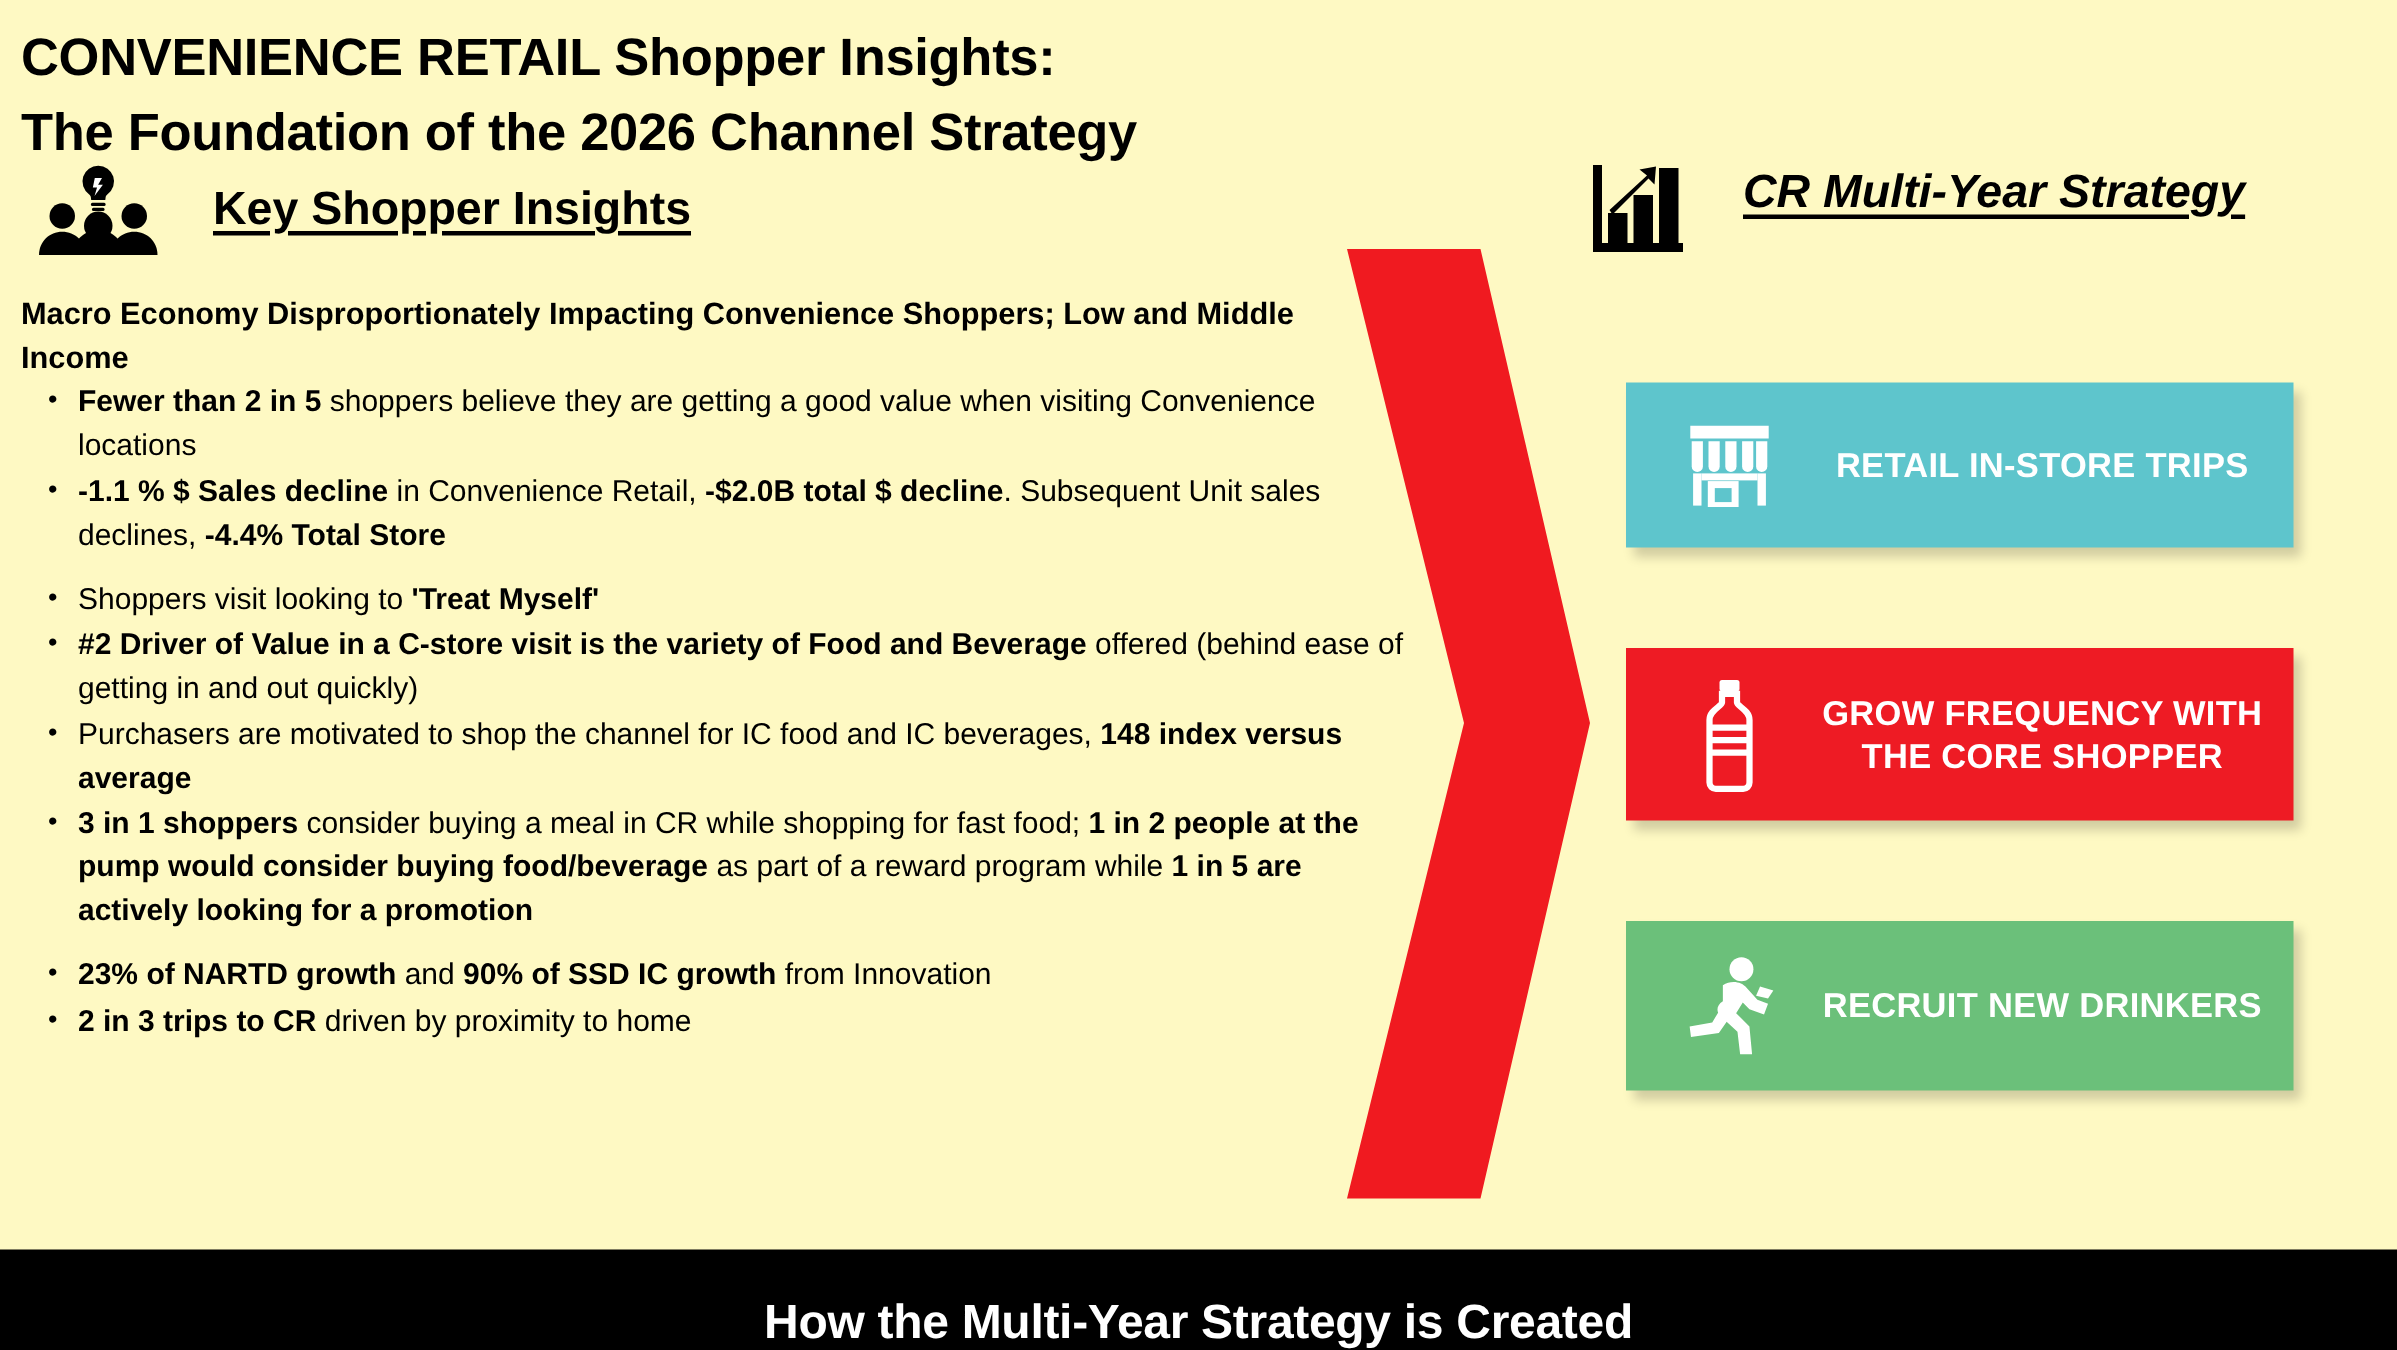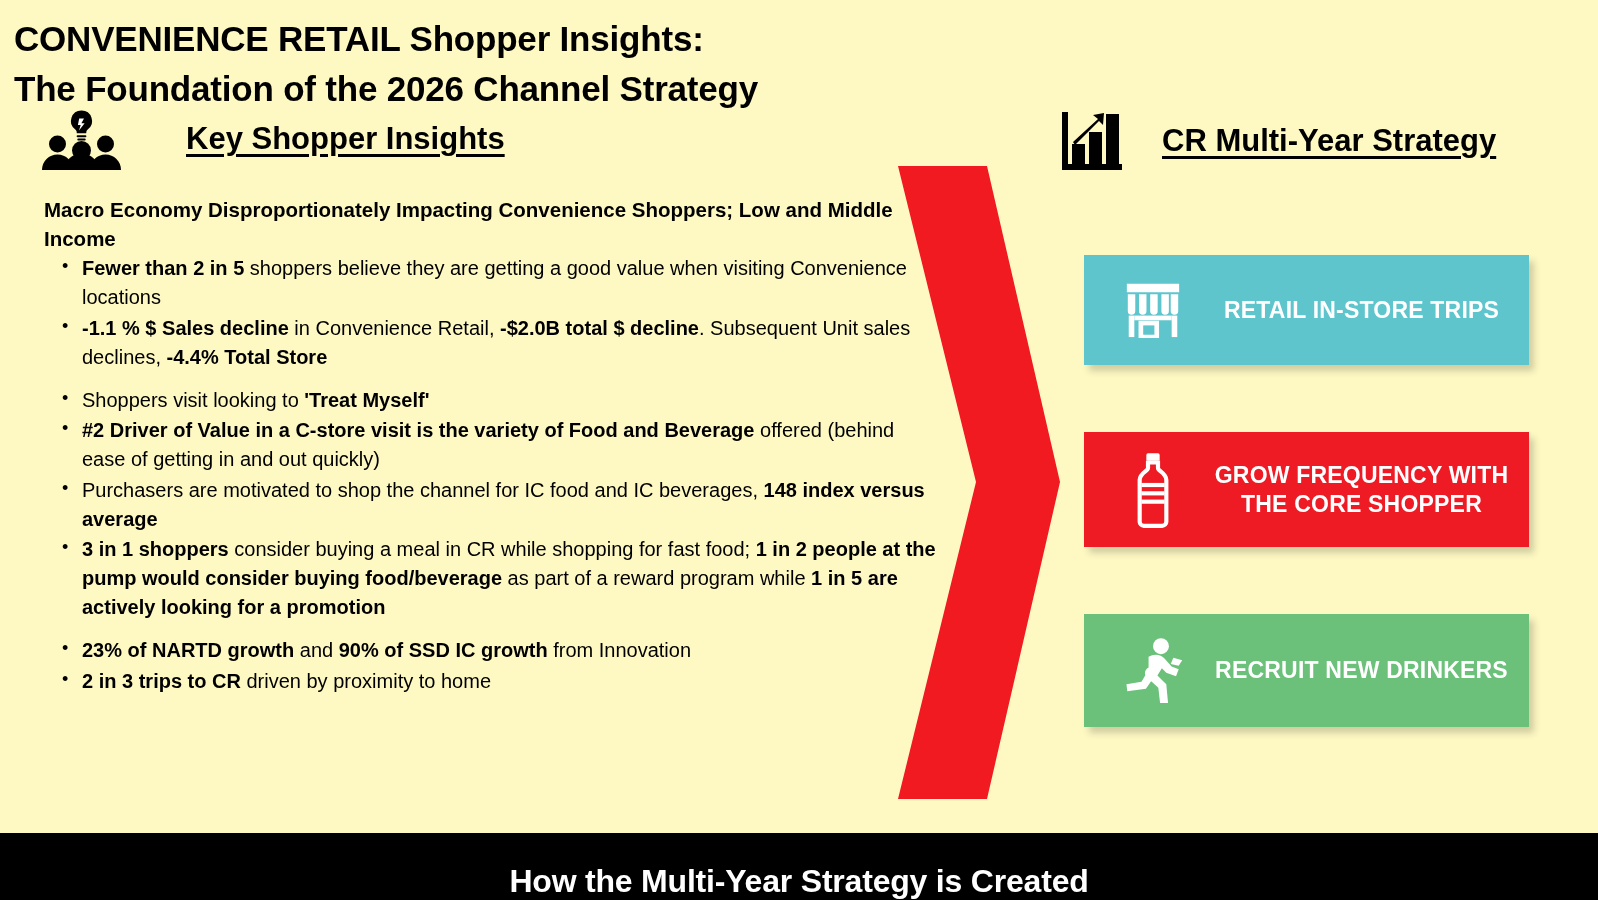--- a/index.html
+++ b/index.html
@@ -36,26 +36,25 @@
     font-weight: bold;
     line-height: 1.42;
     letter-spacing: -0.2px;
     white-space: nowrap;
     color: #000;
   }
 
   
   .left-head {
     position: absolute;
-    left: 40px;
+    left: 24px;
     top: 108px;
     height: 62px;
     display: flex;
     align-items: center;
-    gap: 28px;
   }
   .people-icon {
     width: 96px;
     height: 62px;
     margin-right: 22px;
     flex: none;
   }
   .left-head-text {
     font-size: 31px;
     font-weight: bold;
@@ -64,21 +63,21 @@
     white-space: nowrap;
   }
 
   
   .left-col {
     position: absolute;
     left: 14px;
     top: 195px;
     width: 925px;
   }
-  .sec { margin-bottom: 14px; margin-left: 30px; }
+  .sec { margin-bottom: 14px; }
   .sec:last-child { margin-bottom: 0; }
   .sec-head {
     font-size: 20.5px;
     font-weight: bold;
     line-height: 1.42;
     margin-bottom: 1px;
   }
   ul.bullets {
     list-style: none;
     margin: 0;
@@ -109,21 +108,22 @@
     height: 645px;
   }
 
   
   .right-head {
     position: absolute;
     left: 1060px;
     top: 110px;
     height: 62px;
     display: flex;
-    align-items: center;
+    align-items: flex-start;
+    font-style: italic;
   }
   .chart-icon {
     width: 62px;
     height: 58px;
     margin-right: 40px;
     flex: none;
   }
   .right-head-text {
     font-size: 31px;
     font-weight: bold;

